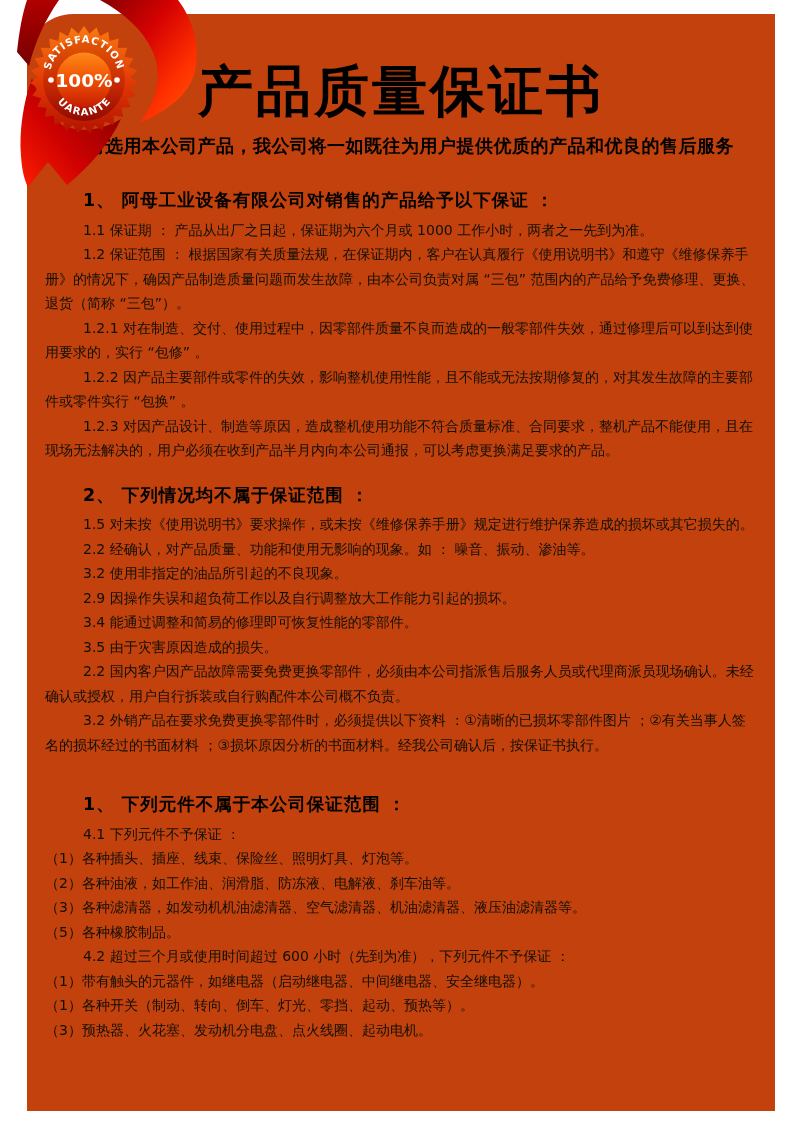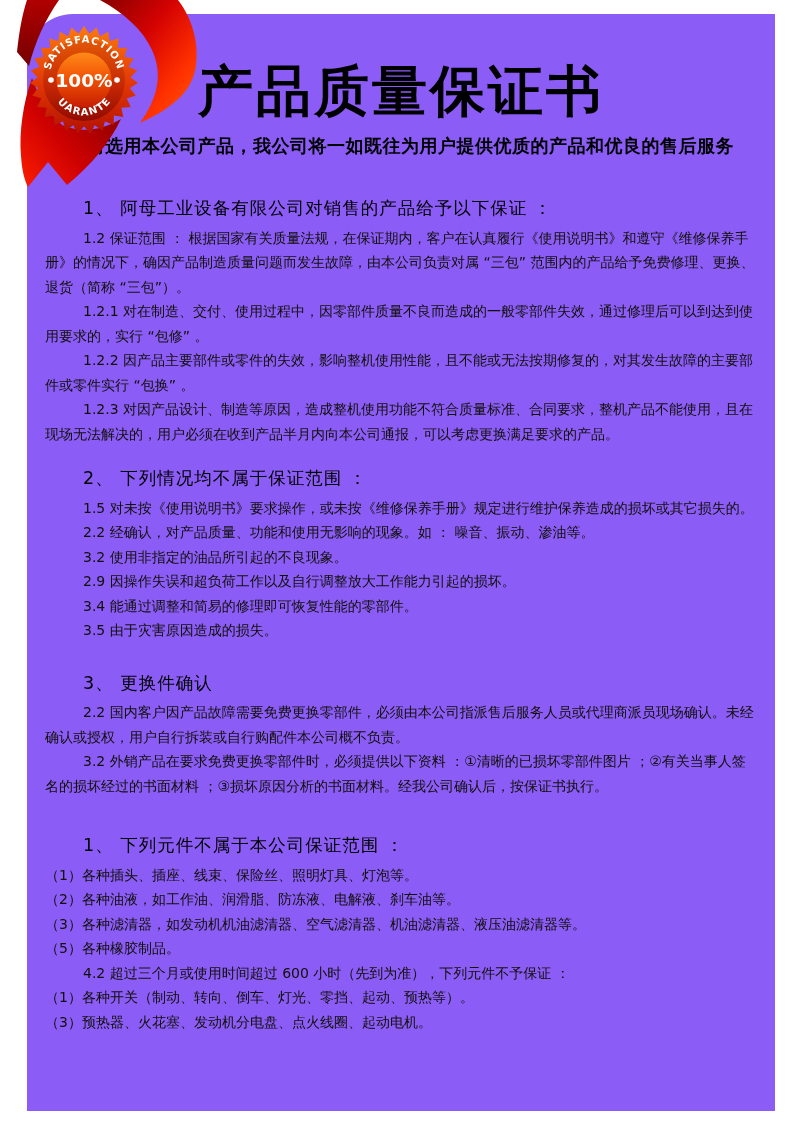--- a/index.html
+++ b/index.html
@@ -8,21 +8,21 @@
     background:#ffffff;
     position:relative;
     font-family:"DejaVu Sans","Liberation Sans",sans-serif;
     color:#111008;
     overflow:hidden;
   }
   .panel{
     position:absolute;
     left:27px;top:14px;
     width:748px;height:1097px;
-    background:#8b5cf6;
+    background:#c2410c;
     border-top-left-radius:46px;
   }
   .ribbon-wrap{
     position:absolute;left:0;top:0;
     width:230px;height:220px;
   }
   h1.doc-title{
     margin:0;
     padding-top:44px;
     text-align:center;
@@ -40,23 +40,23 @@
     letter-spacing:0.5px;
     color:#000;
   }
   .content{
     padding:26px 20px 0 18px;
     font-size:14px;
     line-height:24.5px;
   }
   .content h2{
     font-size:17.5px;
-    font-weight:normal;
+    font-weight:bold;
     letter-spacing:1px;
-    margin:12px 0 5px 0;
+    margin:4px 0 5px 0;
     padding-left:38px;
     color:#000;
   }
   .content h2.s2{margin-top:20px;}
   .content h2.s3{margin-top:28px;}
   .content h2.s4{margin-top:35px;}
   .content p{margin:0;}
   .p-indent{text-indent:38px;}
   .p-flush{text-indent:0;}
 </style>
@@ -65,43 +65,45 @@
 
 <div class="page">
 
   <div class="panel">
     <h1 class="doc-title">产品质量保证书</h1>
     <p class="subtitle">感谢选用本公司产品，我公司将一如既往为用户提供优质的产品和优良的售后服务</p>
 
     <div class="content">
 
       <h2 class="s1">1、 阿母工业设备有限公司对销售的产品给予以下保证 ：</h2>
+      <p class="p-indent">1.1 保证期 ： 产品从出厂之日起，保证期为六个月或 1000 工作小时，两者之一先到为准。</p>
       <p class="p-indent">1.2 保证范围 ： 根据国家有关质量法规，在保证期内，客户在认真履行《使用说明书》和遵守《维修保养手册》的情况下，确因产品制造质量问题而发生故障，由本公司负责对属 “三包” 范围内的产品给予免费修理、更换、退货（简称 “三包”）。</p>
       <p class="p-indent">1.2.1 对在制造、交付、使用过程中，因零部件质量不良而造成的一般零部件失效，通过修理后可以到达到使用要求的，实行 “包修” 。</p>
       <p class="p-indent">1.2.2 因产品主要部件或零件的失效，影响整机使用性能，且不能或无法按期修复的，对其发生故障的主要部件或零件实行 “包换” 。</p>
       <p class="p-indent">1.2.3 对因产品设计、制造等原因，造成整机使用功能不符合质量标准、合同要求，整机产品不能使用，且在现场无法解决的，用户必须在收到产品半月内向本公司通报，可以考虑更换满足要求的产品。</p>
 
       <h2 class="s2">2、 下列情况均不属于保证范围 ：</h2>
       <p class="p-indent">1.5 对未按《使用说明书》要求操作，或未按《维修保养手册》规定进行维护保养造成的损坏或其它损失的。</p>
       <p class="p-indent">2.2 经确认，对产品质量、功能和使用无影响的现象。如 ： 噪音、振动、渗油等。</p>
       <p class="p-indent">3.2 使用非指定的油品所引起的不良现象。</p>
       <p class="p-indent">2.9 因操作失误和超负荷工作以及自行调整放大工作能力引起的损坏。</p>
       <p class="p-indent">3.4 能通过调整和简易的修理即可恢复性能的零部件。</p>
       <p class="p-indent">3.5  由于灾害原因造成的损失。</p>
 
-      <h2 class="s3">3、 更换件确认</h2>
       <p class="p-indent">2.2 国内客户因产品故障需要免费更换零部件，必须由本公司指派售后服务人员或代理商派员现场确认。未经确认或授权，用户自行拆装或自行购配件本公司概不负责。</p>
       <p class="p-indent">3.2 外销产品在要求免费更换零部件时，必须提供以下资料 ：①清晰的已损坏零部件图片 ；②有关当事人签名的损坏经过的书面材料 ；③损坏原因分析的书面材料。经我公司确认后，按保证书执行。</p>
 
       <h2 class="s4">1、 下列元件不属于本公司保证范围 ：</h2>
+      <p class="p-indent">4.1 下列元件不予保证 ：</p>
       <p class="p-flush">（1）各种插头、插座、线束、保险丝、照明灯具、灯泡等。</p>
       <p class="p-flush">（2）各种油液，如工作油、润滑脂、防冻液、电解液、刹车油等。</p>
       <p class="p-flush">（3）各种滤清器，如发动机机油滤清器、空气滤清器、机油滤清器、液压油滤清器等。</p>
       <p class="p-flush">（5）各种橡胶制品。</p>
       <p class="p-indent">4.2 超过三个月或使用时间超过 600 小时（先到为准），下列元件不予保证 ：</p>
+      <p class="p-flush">（1）带有触头的元器件，如继电器（启动继电器、中间继电器、安全继电器）。</p>
       <p class="p-flush">（1）各种开关（制动、转向、倒车、灯光、零挡、起动、预热等）。</p>
       <p class="p-flush">（3）预热器、火花塞、发动机分电盘、点火线圈、起动电机。</p>
 
     </div>
   </div>
 
   <svg class="ribbon-wrap" viewBox="0 0 230 220" aria-hidden="true">
     <defs>
       <linearGradient id="cornerGrad" x1="0" y1="0" x2="0" y2="1">
         <stop offset="0" stop-color="#b00000"></stop>

